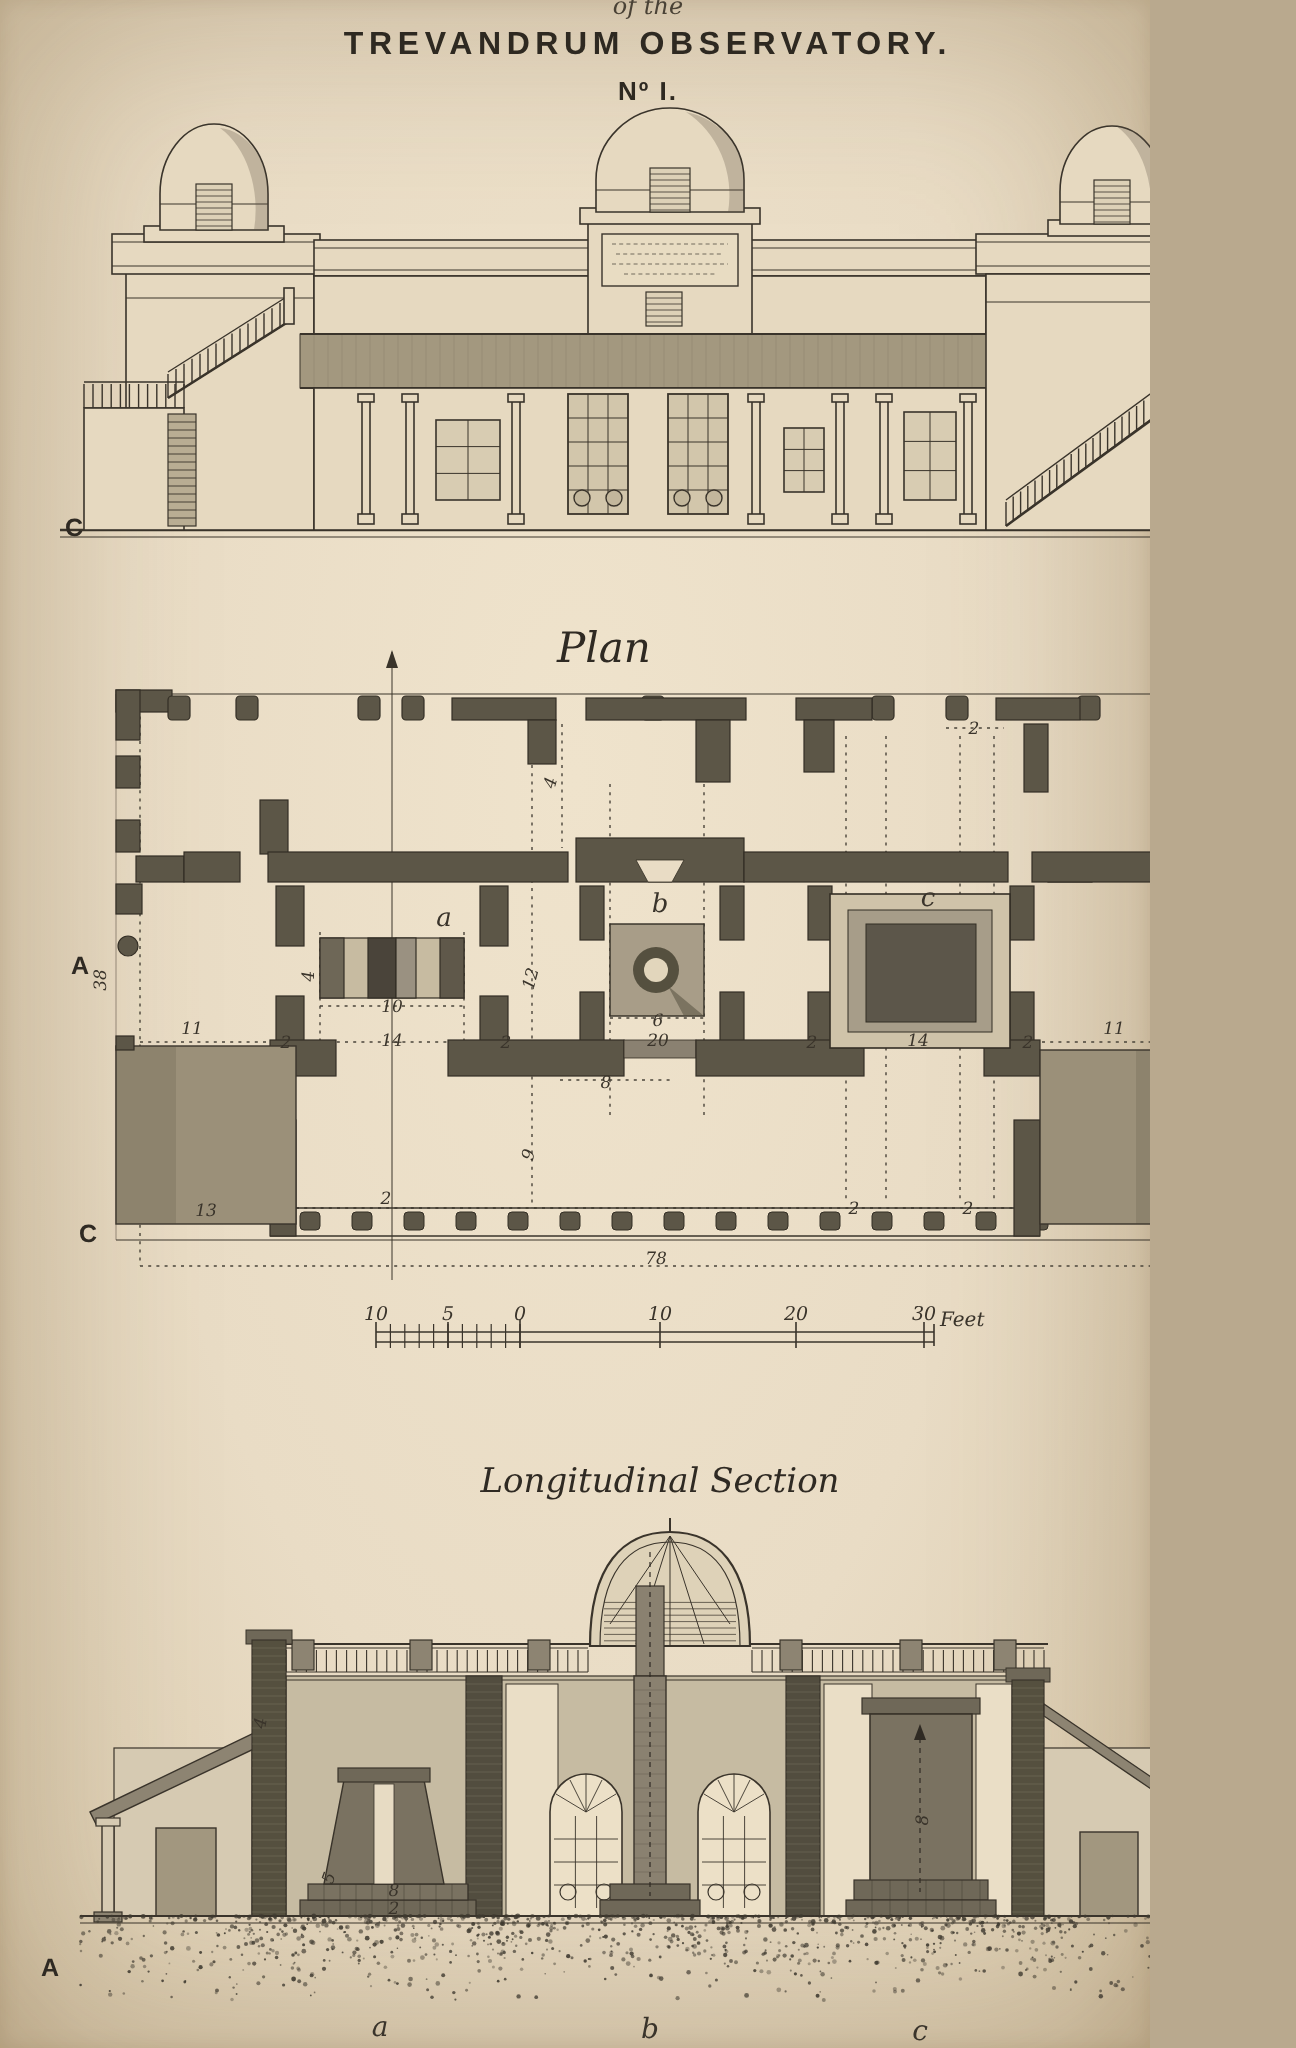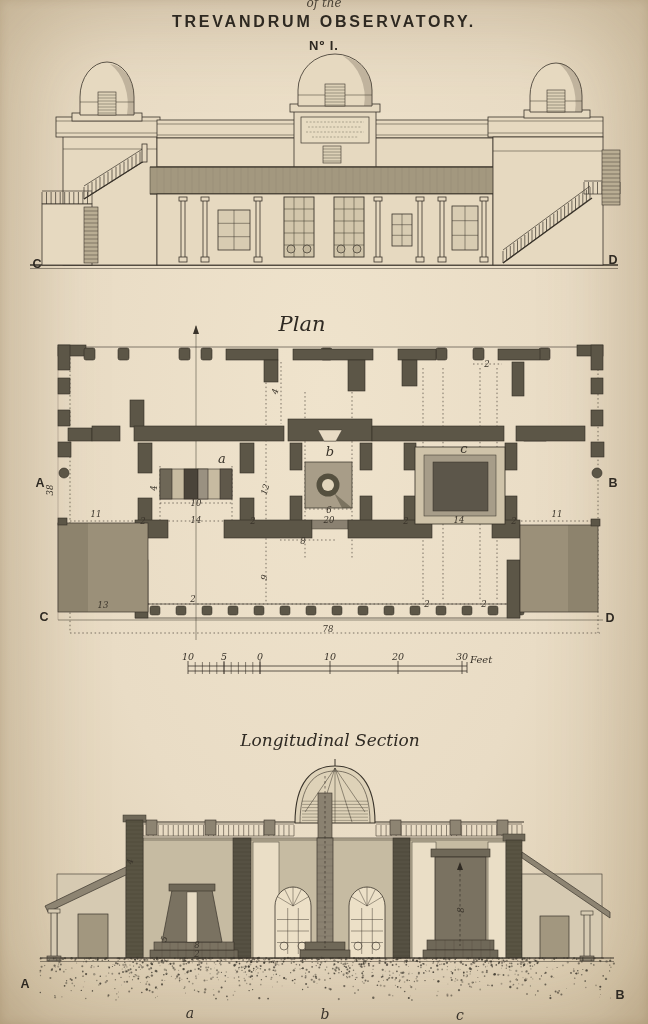--- a/index.html
+++ b/index.html
@@ -1,16 +1,16 @@
 <!DOCTYPE html>
 <html><head>
 <meta charset="utf-8">
 <style>
   html,body{margin:0;padding:0;background:#b9a98e;}
-  #plate{position:relative;width:648px;height:1024px;overflow:hidden;
+  #plate{position:relative;width:575px;height:1024px;overflow:hidden;
     background:radial-gradient(ellipse at 50% 38%, #efe3cc 0%, #e9dcc5 55%, #ddceb2 92%, #d3c2a4 100%);
     box-shadow:inset 0 0 90px 18px rgba(120,92,58,.28), inset 0 0 10px rgba(120,92,58,.18);}
   svg{position:absolute;left:0;top:0;}
   svg text{user-select:none;}
   .t-pre{font:italic 12px "DejaVu Serif",serif;fill:#4a4236;text-anchor:middle;}
   .t-title{font:700 16px "Liberation Sans",sans-serif;letter-spacing:2.8px;fill:#2e2921;text-anchor:middle;}
   .t-num{font:700 13px "Liberation Sans",sans-serif;letter-spacing:1px;fill:#2e2921;text-anchor:middle;}
   .script-lg{font:italic 21px "DejaVu Serif",serif;fill:#2f2a23;text-anchor:middle;}
   .script-md{font:italic 17px "DejaVu Serif",serif;fill:#2f2a23;text-anchor:middle;}
   .corner{font:700 12.5px "Liberation Sans",sans-serif;fill:#2f2a23;text-anchor:middle;}

